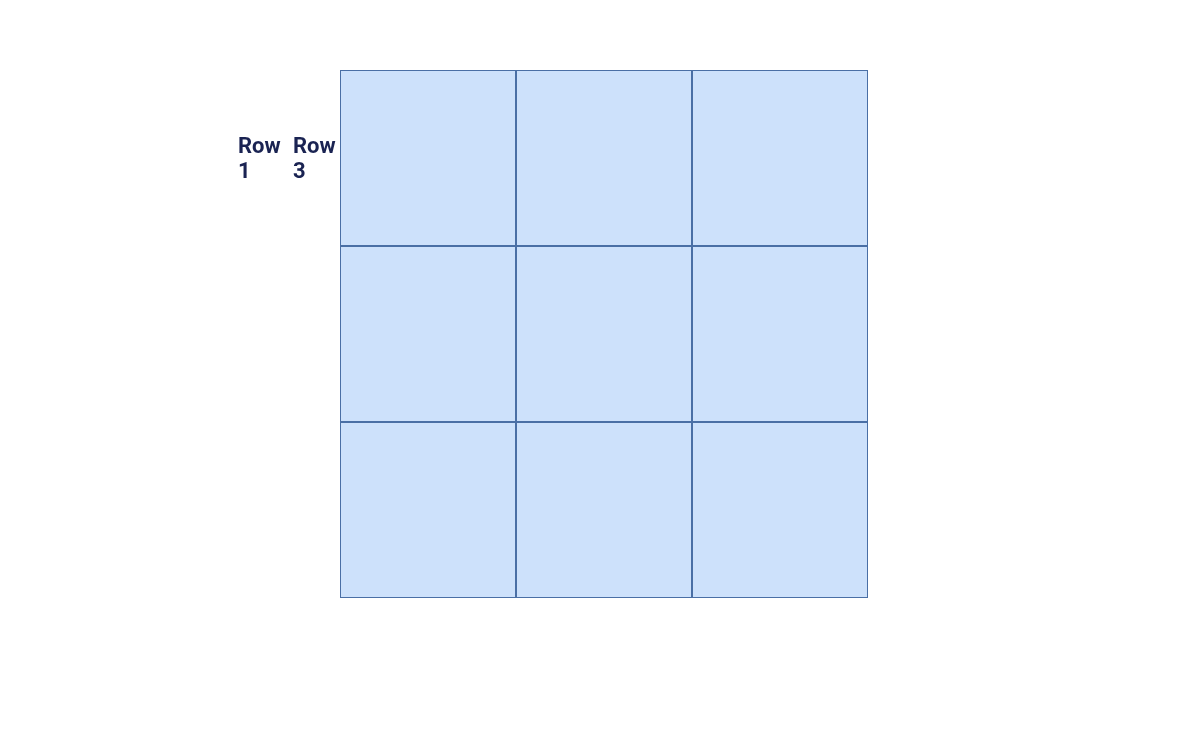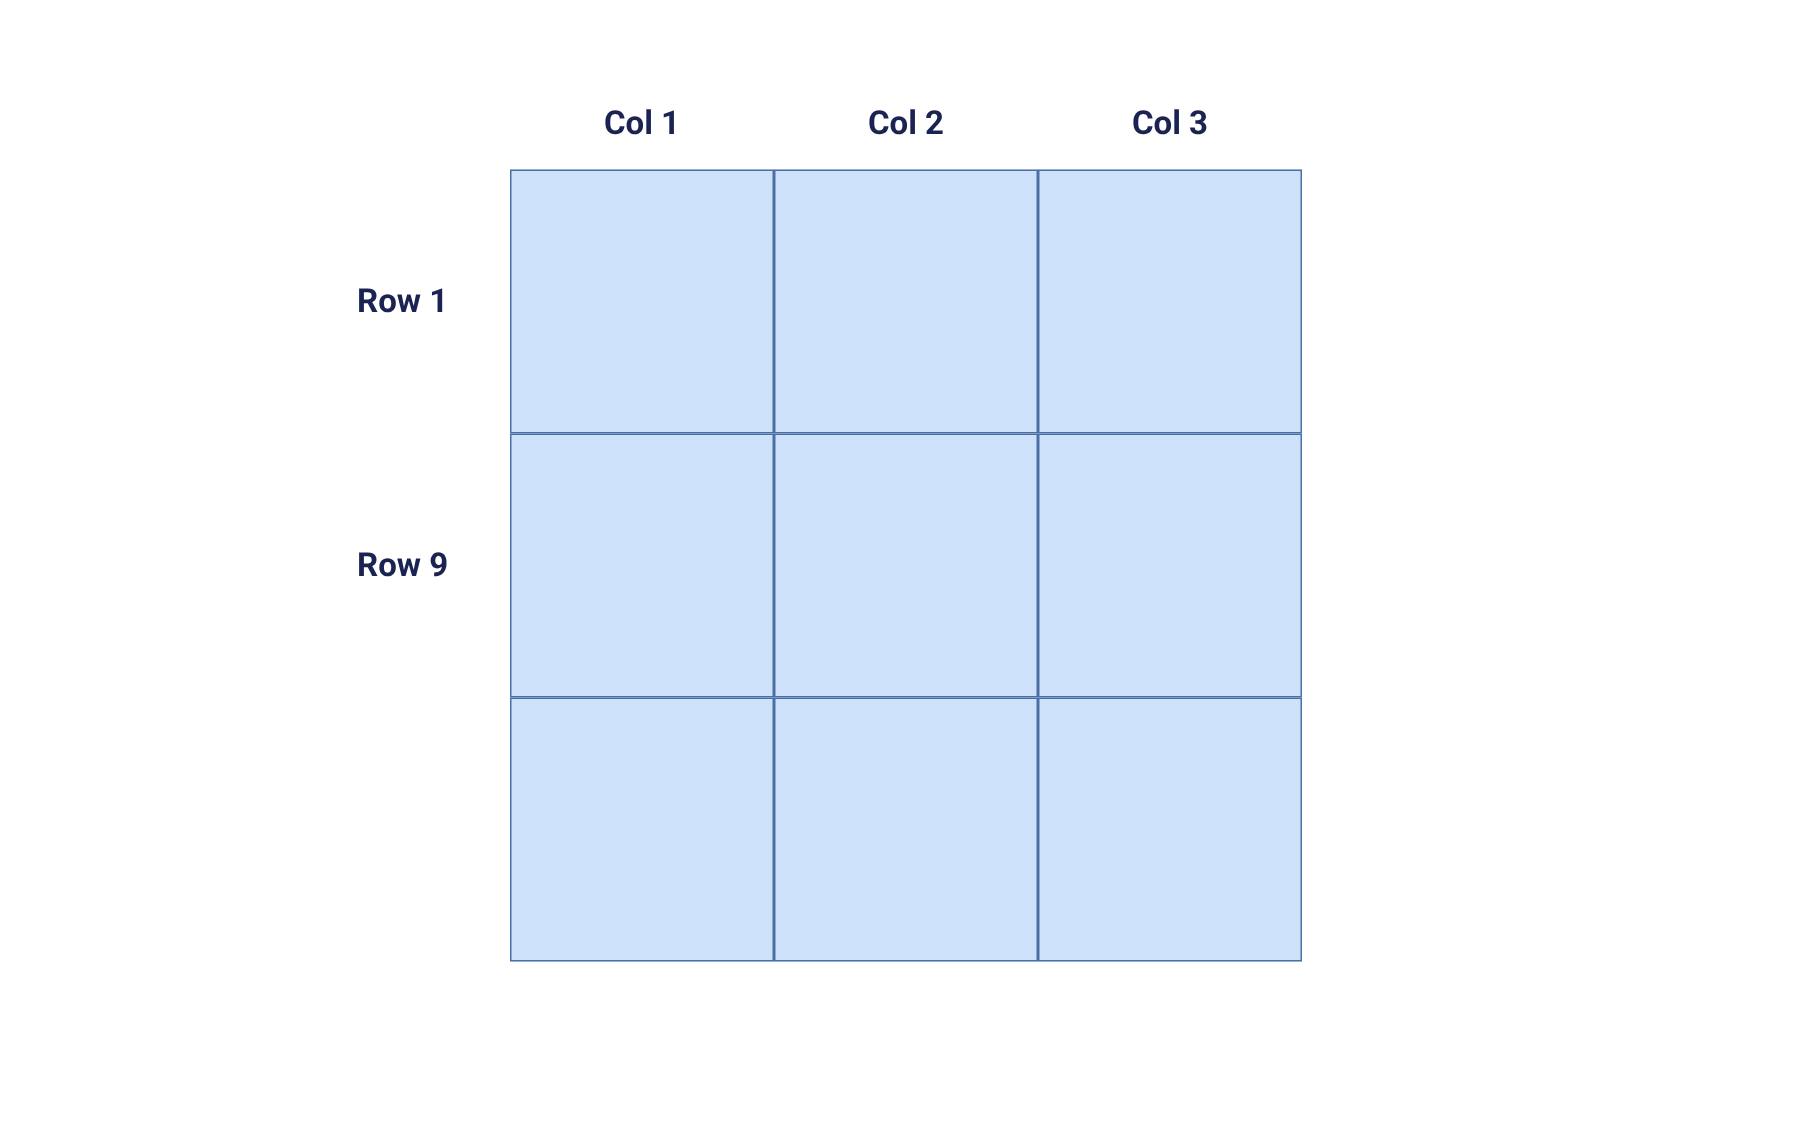--- a/index.html
+++ b/index.html
@@ -29,21 +29,21 @@
       text-align: center;
       font-size: 22px;
       font-weight: 700;
       color: #1a2352;
     }
     .grid-body {
       display: flex;
     }
     .row-headers {
       display: flex;
-      flex-direction: column;
+      flex-direction: row;
       width: 110px;
     }
     .row-header {
       height: 176px;
       display: flex;
       align-items: center;
       justify-content: flex-start;
       padding-left: 8px;
       font-size: 22px;
       font-weight: 700;
@@ -57,30 +57,25 @@
     .cell {
       background: #cde1fb;
       border: 1px solid #4a6fa5;
     }
   </style>
 </head>
 <body>
 
 <div class="grid-container">
 
-  <div class="col-headers">
-    <div class="col-header">Col 1</div>
-    <div class="col-header">Col 2</div>
-    <div class="col-header">Col 3</div>
-  </div>
 
   <div class="grid-body">
     <div class="row-headers">
       <div class="row-header">Row 1</div>
-      <div class="row-header">Row 9</div>
+      <div class="row-header">Row 3</div>
     </div>
 
     <div class="cells">
       <div class="cell"></div>
       <div class="cell"></div>
       <div class="cell"></div>
       <div class="cell"></div>
       <div class="cell"></div>
       <div class="cell"></div>
       <div class="cell"></div>

